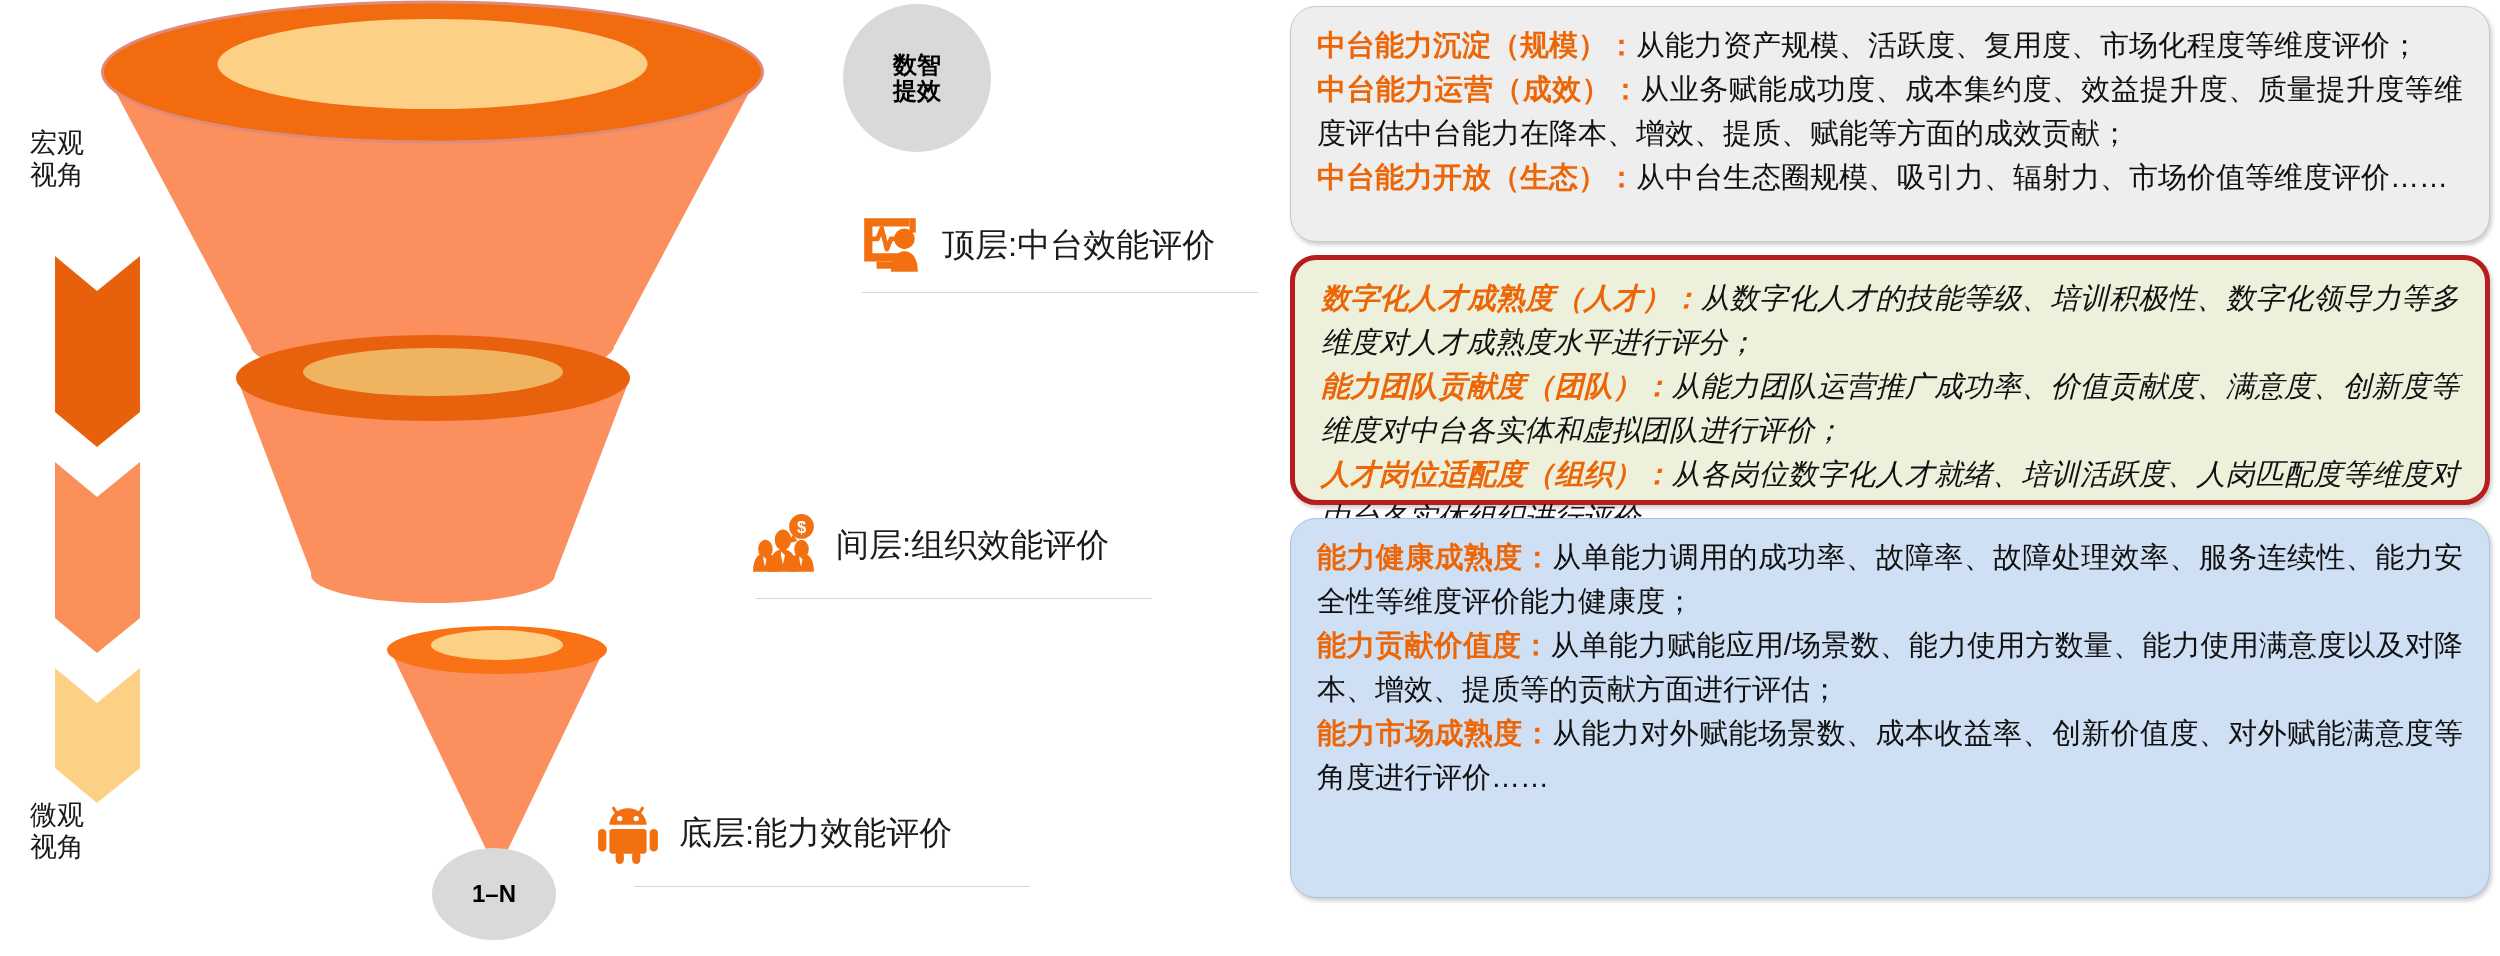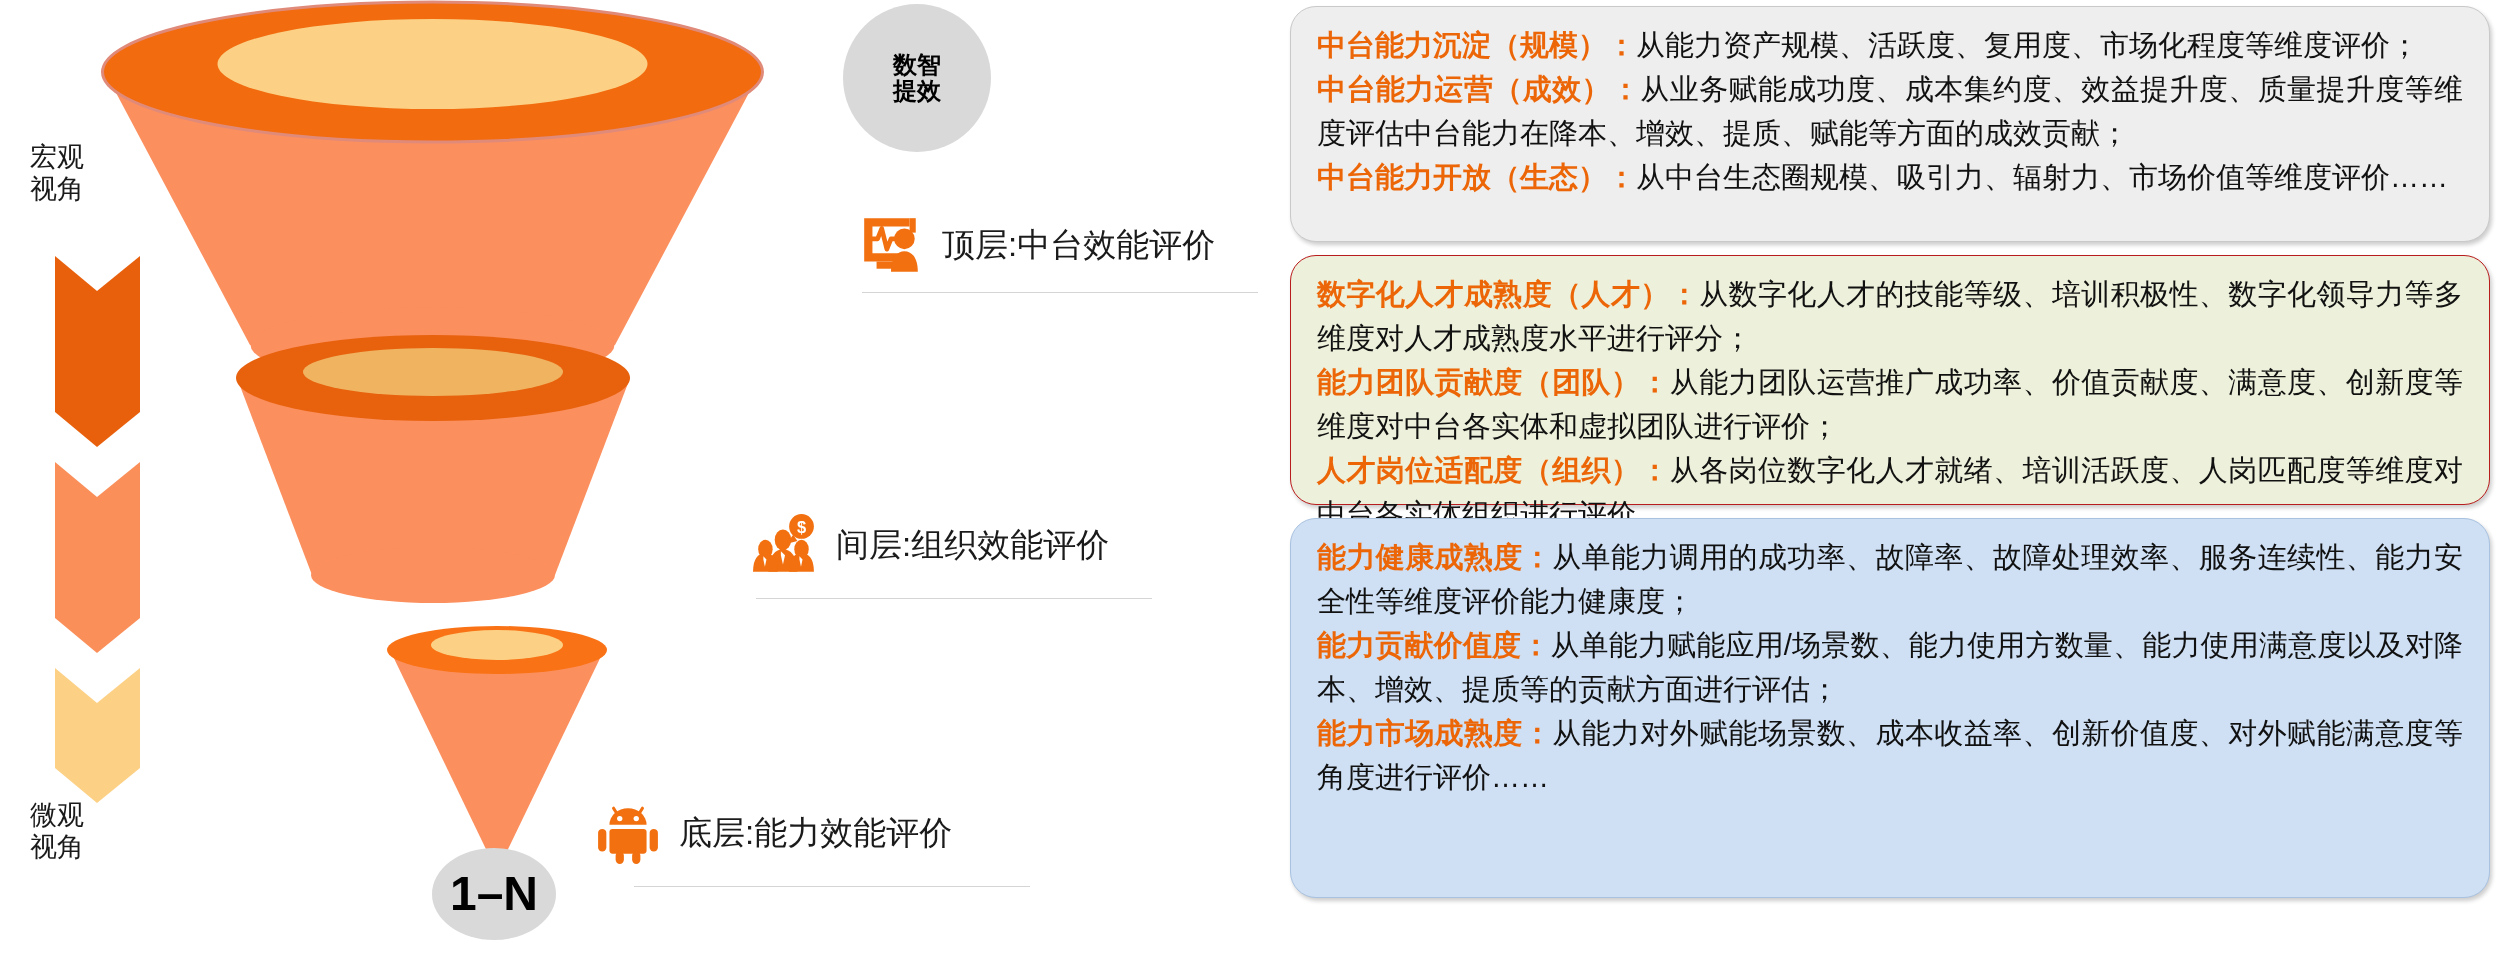--- a/index.html
+++ b/index.html
@@ -6,50 +6,50 @@
   body{width:2500px;height:956px;font-family:"Liberation Sans","DejaVu Sans",sans-serif;overflow:hidden;}
   .stage{position:relative;width:2500px;height:956px;background:#ffffff;}
 
   
   .funnel-area{position:absolute;left:0;top:0;width:1270px;height:956px;}
   .funnel-svg{position:absolute;left:0;top:0;}
 
   
   .persp-label{position:absolute;font-size:27px;line-height:1.18;color:#1a1a1a;
                font-family:"Liberation Sans","DejaVu Sans",sans-serif;text-align:center;width:70px;}
-  .persp-macro{left:22px;top:142px;}
+  .persp-macro{left:22px;top:128px;}
   .persp-micro{left:22px;top:800px;}
 
   
   .layer-cap{position:absolute;display:flex;align-items:center;gap:18px;}
   .layer-cap .cap-txt{font-size:33px;color:#1b1b1b;white-space:nowrap;
                       font-family:"Liberation Sans","DejaVu Sans",sans-serif;}
   .cap-rule{position:absolute;height:1px;background:#d5d5d5;}
   .icon-box{width:66px;height:66px;flex:0 0 66px;position:relative;}
   .icon-box svg{display:block;width:100%;height:100%;}
 
   
   .bubble{position:absolute;border-radius:50%;background:#d9d9d9;
           display:flex;align-items:center;justify-content:center;text-align:center;
           font-weight:bold;color:#000;line-height:1.1;}
   .bubble.b-left{left:8px;top:6px;width:148px;height:148px;font-size:34px;}
   .bubble.b-right{left:843px;top:4px;width:148px;height:148px;font-size:24px;}
-  .bubble.b-bottom{left:432px;top:848px;width:124px;height:92px;font-size:48px;align-items:center;}
+  .bubble.b-bottom{left:432px;top:848px;width:124px;height:92px;font-size:24px;align-items:center;}
 
   
   .cards{position:absolute;left:1290px;top:6px;width:1200px;height:944px;}
   .card{position:relative;border-radius:26px;box-sizing:border-box;
         padding:16px 26px 14px 26px;margin-bottom:13px;
         box-shadow:2px 3px 4px rgba(0,0,0,.20);}
   .card p{margin:0;font-size:29px;line-height:1.52;color:#111111;
           font-family:"Liberation Sans","DejaVu Sans",sans-serif;
           text-align:justify;text-justify:inter-ideograph;}
   .card p .k{color:#ec6608;font-weight:bold;}
   .card-1{background:#eeeeee;border:1px solid #c9c9c9;height:236px;}
-  .card-2{background:#edf0da;border:1px solid #b91c1c;height:250px;}
+  .card-2{background:#edf0da;border:5px solid #b91c1c;height:250px;font-style:italic;}
   .card-3{background:#cfe0f4;border:1px solid #a8c2e0;height:380px;}
 </style>
 </head>
 <body>
 
 <div class="stage">
 
   <div class="funnel-area">
 
     <svg class="funnel-svg" width="1270" height="956" viewBox="0 0 1270 956">

